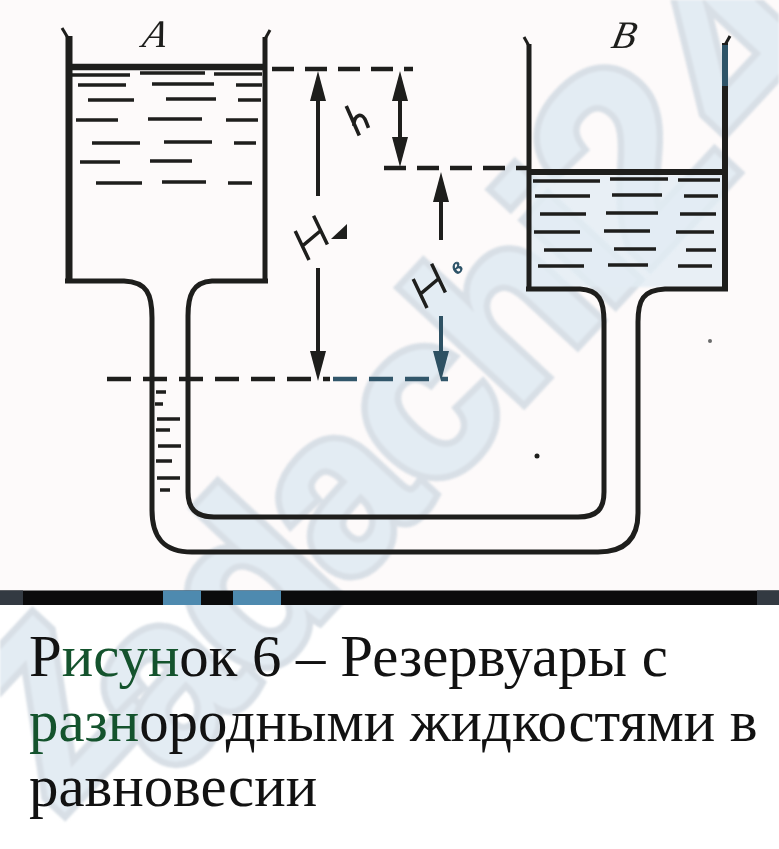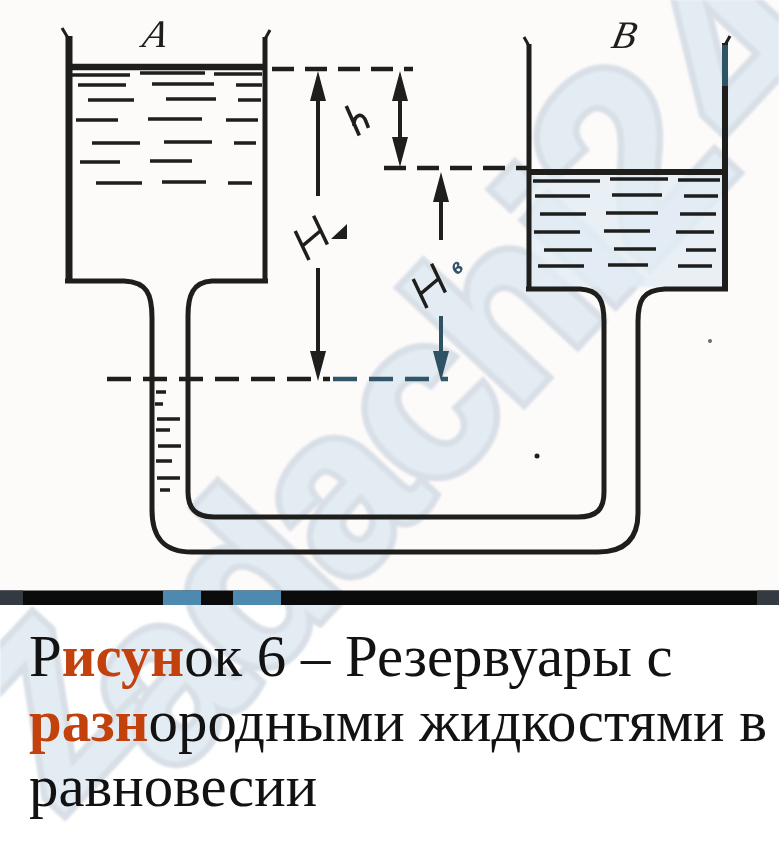--- a/index.html
+++ b/index.html
@@ -5,21 +5,21 @@
   html,body{margin:0;padding:0;}
   body{width:779px;height:849px;background:#ffffff;overflow:hidden;position:relative;
        font-family:"Liberation Sans", sans-serif;}
   #wm, #diag {position:absolute;left:0;top:0;}
   #wm {filter:blur(1.1px);}
   #diag {filter:blur(0.35px);}
   #caption {filter:blur(0.25px);}
   #caption{position:absolute;left:29px;top:623.5px;width:760px;
            font-family:"Liberation Serif", serif;font-size:58.8px;line-height:65px;
            color:#121212;white-space:nowrap;}
-  .teal{color:#c2410c;font-weight:bold;}
+  .teal{color:#14532d;}
 </style>
 
 <div style="position:absolute;left:0;top:0;width:779px;height:591px;background:#fdfafa;"></div>
 
 <svg id="wm" width="779" height="849" viewBox="0 0 779 849">
   <text x="0" y="0" transform="translate(80,877) rotate(-47)" font-family="Liberation Sans, sans-serif" font-weight="bold" font-size="230" letter-spacing="-6" fill="#e3ecf3" stroke="#d8dfe6" stroke-width="13" paint-order="stroke"><tspan dx="30" dy="-55">Z</tspan><tspan dx="-30" dy="55">a</tspan>dachi<tspan font-size="262">2</tspan><tspan dx="14" font-size="262">4</tspan><tspan dx="-10">.ru</tspan></text>
 
   <rect x="531" y="175" width="192" height="112" fill="#e2ecf4" opacity="0.8"></rect>
 </svg>
 

